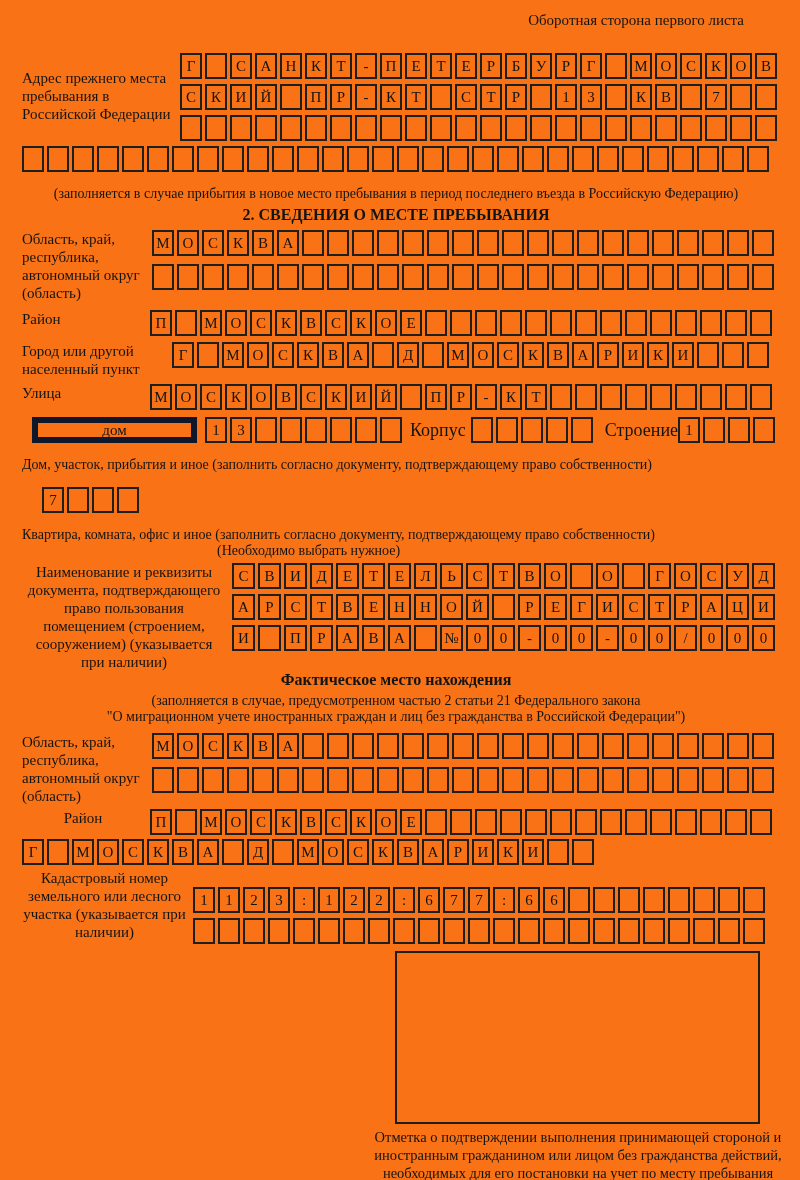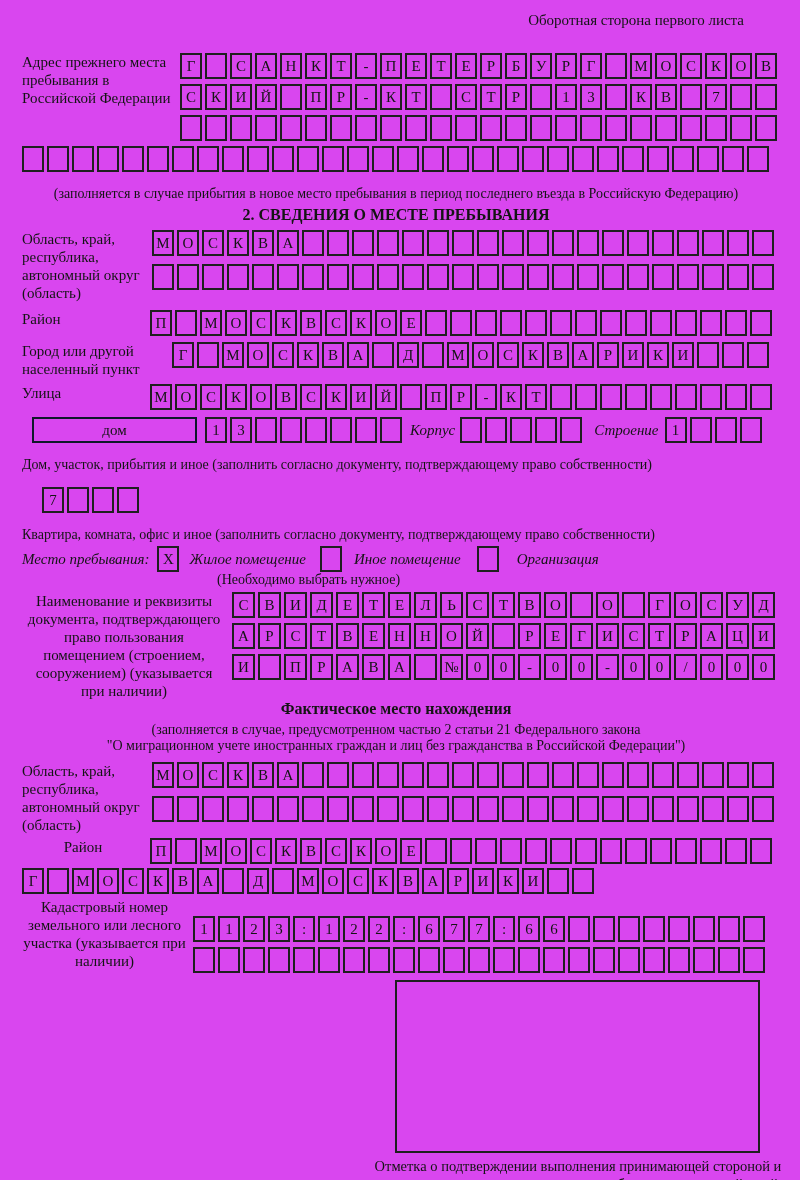--- a/index.html
+++ b/index.html
@@ -1,43 +1,43 @@
 <!DOCTYPE html>
 <html><head>
 <meta charset="utf-8">
 <style>
   html,body{margin:0;padding:0;background:#fff;}
   .page{
     width:800px;height:1180px;box-sizing:border-box;position:relative;
-    background:#d946ef;color:#141414;
+    background:#f97316;color:#141414;
     font-family:"Liberation Serif","DejaVu Serif",serif;
     padding:12px 0 0 22px;overflow:hidden;
   }
   .corner{ text-align:right;padding-right:56px;font-size:15px; }
   .frow{ display:flex;align-items:flex-start; }
   .flabel{ flex:none;font-size:15px;line-height:18px;padding-right:6px;box-sizing:border-box; }
-  .w158{width:158px;} .w130{width:130px;} .w128{width:128px;} .w150{width:150px;}
+  .w158{width:158px;margin-top:16px;} .w130{width:130px;} .w128{width:128px;} .w150{width:150px;}
   .w210{width:210px;} .w171{width:171px;}
   .cellcol .cells{ margin-bottom:5px; }
   .cellcol .cells:last-child{ margin-bottom:0; }
   .cells{ display:flex;gap:3px; }
   .cell{
     flex:none;width:22px;height:26px;border:2px solid #1f1f1f;box-sizing:border-box;
     display:flex;align-items:center;justify-content:center;
     font-size:15px;line-height:1;
   }
   .wide .cell{ width:23px; }
   .note{ font-size:14px; }
   .center{ text-align:center;padding-right:30px; }
   .sect-title{ font-size:16px;font-weight:bold;text-align:center;padding-right:30px; }
   .typebox{
-    flex:none;height:26px;border:2px solid #0f172a;box-sizing:border-box;
+    flex:none;height:26px;border:6px solid #0f172a;box-sizing:border-box;
     display:flex;align-items:center;justify-content:center;font-size:15px;
   }
-  .inline-label{ font-size:15px;line-height:26px;white-space:nowrap;font-style:italic; }
+  .inline-label{ font-size:18px;line-height:26px;white-space:nowrap; }
   .mt2{margin-top:14px;} .mt3{margin-top:3px;} .mt4{margin-top:4px;text-align:center;} .mt5{margin-top:5px;}
   .mt6{margin-top:6px;} .mt7{margin-top:7px;} .mt8{margin-top:8px;} .mt16{}
   .stamp-box{ margin-left:373px;width:365px;height:173px;border:2px solid #1f1f1f;box-sizing:border-box; }
   .stamp-caption{ margin-left:352px;width:408px;text-align:center;font-size:14.5px;line-height:18px; } 
 </style>
 </head>
 <body>
 
 <div class="page">
 
@@ -327,49 +327,40 @@
         <div class="cell"></div>
       </div>
     <div class="inline-label" style="margin-left:8px;margin-right:5px;">Корпус</div>
     <div class="cells">
         <div class="cell"></div>
         <div class="cell"></div>
         <div class="cell"></div>
         <div class="cell"></div>
         <div class="cell"></div>
       </div>
-    <div class="inline-label" style="margin-left:12px;margin-right:6px;">Строение</div>
+    <div class="inline-label" style="margin-left:12px;margin-right:0;">Строение</div>
     <div class="cells">
         <div class="cell">1</div>
         <div class="cell"></div>
         <div class="cell"></div>
         <div class="cell"></div>
       </div>
   </div>
   <div class="note mt2">Дом, участок, прибытия и иное (заполнить согласно документу, подтверждающему право собственности)</div>
 
   <div class="frow mt2" style="align-items:center;margin-left:10px;">
     <div class="cells" style="margin-left:10px;">
         <div class="cell">7</div>
         <div class="cell"></div>
         <div class="cell"></div>
         <div class="cell"></div>
       </div>
   </div>
   <div class="note mt2">Квартира, комната, офис и иное (заполнить согласно документу, подтверждающему право собственности)</div>
 
-  <div class="frow mt3" style="align-items:center;">
-    <div class="inline-label">Место пребывания:</div>
-    <div class="cell" style="margin-left:8px;">X</div>
-    <div class="inline-label" style="margin-left:10px;">Жилое помещение</div>
-    <div class="cell" style="margin-left:14px;"></div>
-    <div class="inline-label" style="margin-left:12px;">Иное помещение</div>
-    <div class="cell" style="margin-left:16px;"></div>
-    <div class="inline-label" style="margin-left:18px;">Организация</div>
-  </div>
   <div class="note" style="margin-left:195px;">(Необходимо выбрать нужное)</div>
 
   <div class="frow mt4">
     <div class="flabel w210">Наименование и реквизиты документа, подтверждающего право пользования помещением (строением, сооружением) (указывается при наличии)</div>
     <div class="cellcol wide">
       <div class="cells">
           <div class="cell">С</div>
           <div class="cell">В</div>
           <div class="cell">И</div>
           <div class="cell">Д</div>

